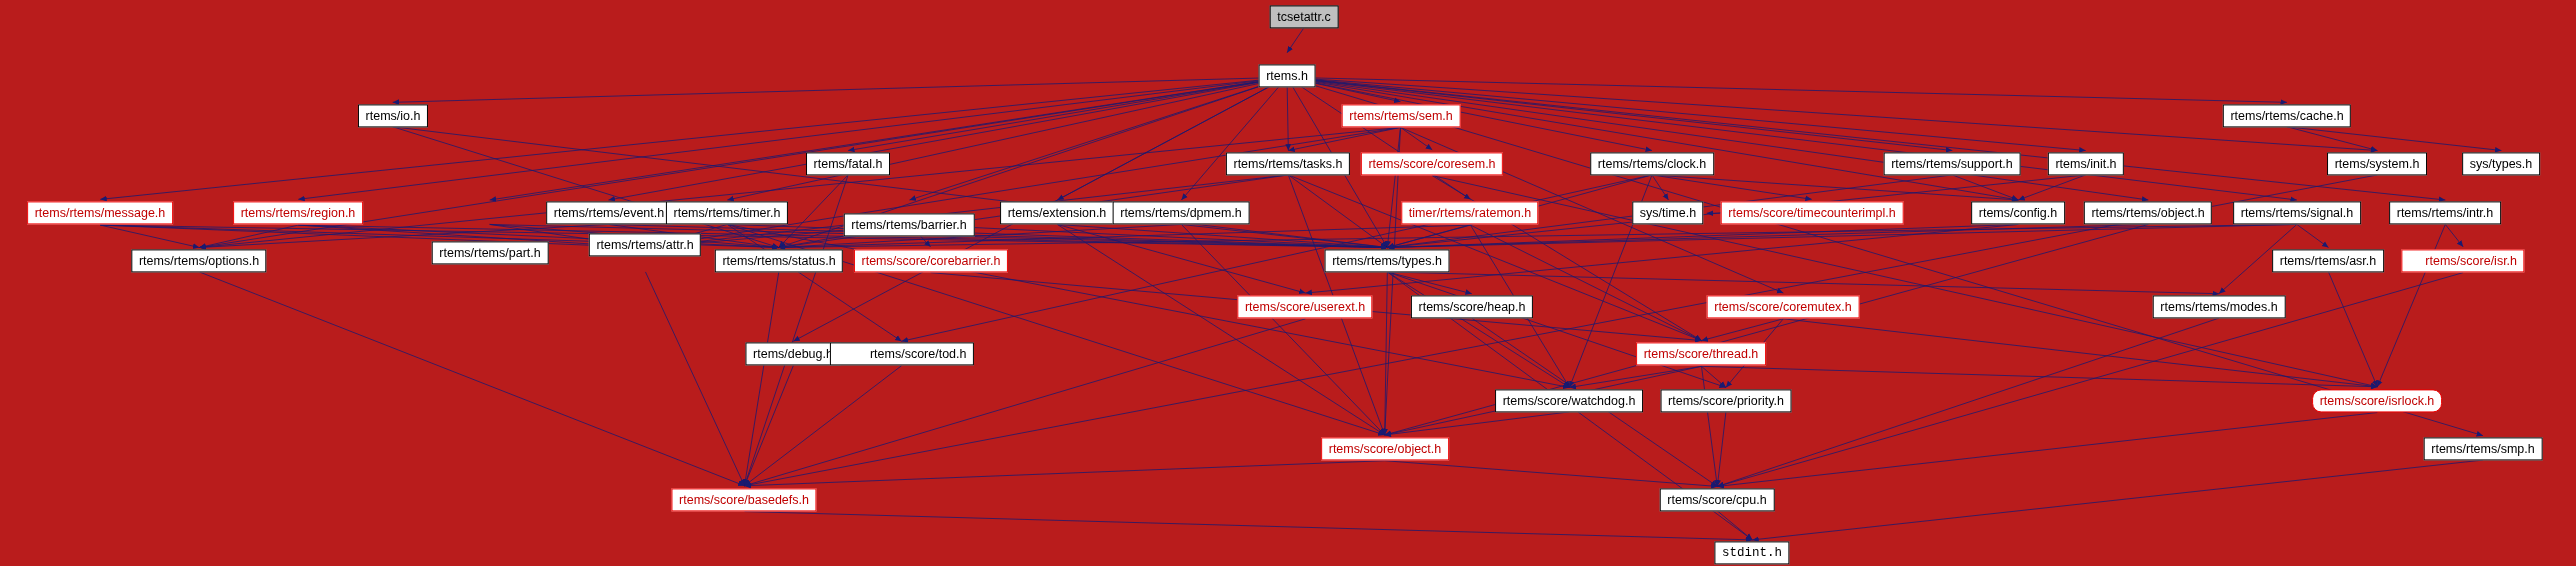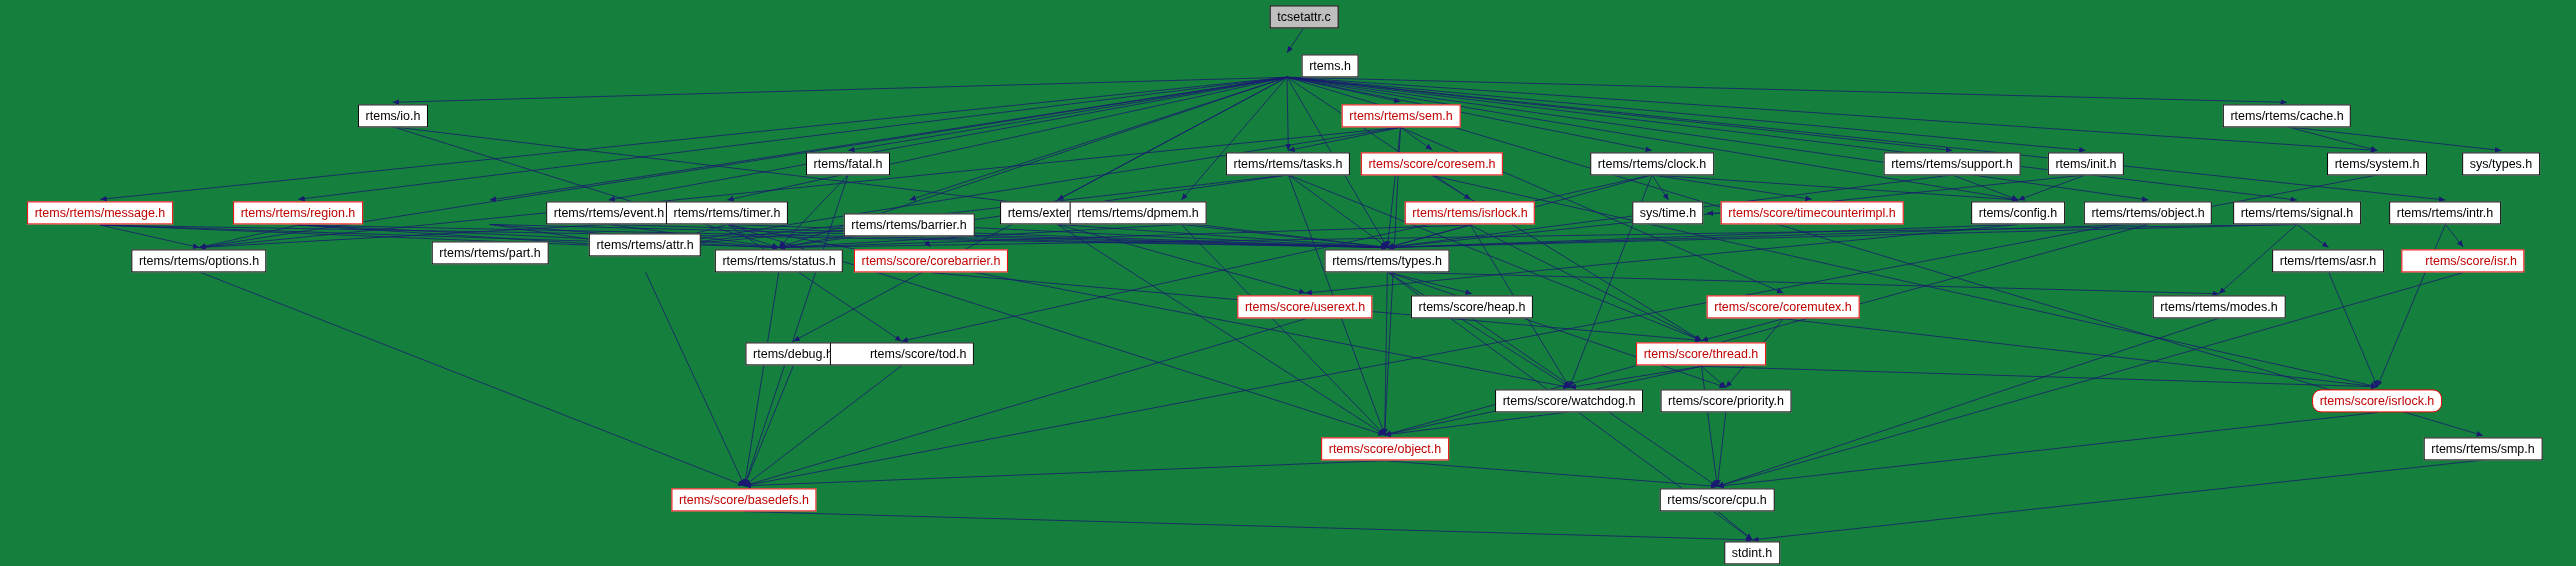--- a/index.html
+++ b/index.html
@@ -1,20 +1,20 @@
 <!DOCTYPE html>
 <html style="font-size:10.6px"><head>
 <meta charset="utf-8">
 <style>
   html,body{margin:0;padding:0;background:#ffffff;}
   .graph{
     position:relative;
     width:2576px;height:567px;
     font-family:"Liberation Sans",sans-serif;
-    background:#15803d;
+    background:#b91c1c;
     overflow:hidden;
   }
   svg.edge-layer{position:absolute;left:0;top:0;width:100%;height:100%;}
   .node{
     position:absolute;
     transform:translate(-50%,-50%);
     background:#ffffff;
     border:0.7px solid #000000;
     padding:2.6px 6.6px;
     font-size:12.5px;
@@ -171,41 +171,41 @@
         <line x1="3602" y1="625" x2="2602" y2="737" stroke="#1a1a70" stroke-width="1.2" marker-end="url(#arrow)"></line>
         <line x1="3762" y1="697" x2="2655" y2="818" stroke="#1a1a70" stroke-width="1.2" marker-end="url(#arrow)"></line>
         <line x1="2098" y1="698" x2="1128" y2="736" stroke="#1a1a70" stroke-width="1.2" marker-end="url(#arrow)"></line>
         <line x1="2098" y1="698" x2="2602" y2="737" stroke="#1a1a70" stroke-width="1.2" marker-end="url(#arrow)"></line>
         <line x1="1128" y1="775" x2="2655" y2="818" stroke="#1a1a70" stroke-width="1.2" marker-end="url(#arrow)"></line>
         <line x1="2602" y1="774" x2="2655" y2="818" stroke="#1a1a70" stroke-width="1.2" marker-end="url(#arrow)"></line>
       </g>
   </svg>
   <div>
       <div class="node root" style="left: 1304px; top: 17px;">tcsetattr.c</div>
-      <div class="node" style="left: 1287px; top: 66px; margin-left: 43px;">rtems.h</div>
+      <div class="node" style="left: 1287px; top: 76px;">rtems.h</div>
       <div class="node" style="left: 393px; top: 116px;">rtems/io.h</div>
       <div class="node red" style="left: 1401px; top: 116px;">rtems/rtems/sem.h</div>
       <div class="node" style="left: 2287px; top: 116px;">rtems/rtems/cache.h</div>
       <div class="node" style="left: 848px; top: 164px;">rtems/fatal.h</div>
       <div class="node" style="left: 1288px; top: 164px;">rtems/rtems/tasks.h</div>
       <div class="node red" style="left: 1432px; top: 164px;">rtems/score/coresem.h</div>
       <div class="node" style="left: 1652px; top: 164px;">rtems/rtems/clock.h</div>
       <div class="node" style="left: 1952px; top: 164px;">rtems/rtems/support.h</div>
       <div class="node" style="left: 2086px; top: 164px;">rtems/init.h</div>
       <div class="node" style="left: 2377px; top: 164px;">rtems/system.h</div>
       <div class="node" style="left: 2501px; top: 164px;">sys/types.h</div>
       <div class="node red" style="left: 100px; top: 213px;">rtems/rtems/message.h</div>
       <div class="node red" style="left: 298px; top: 213px;">rtems/rtems/region.h</div>
       <div class="node" style="left: 490px; top: 213px; margin-top: 40px;">rtems/rtems/part.h</div>
       <div class="node" style="left: 609px; top: 213px;">rtems/rtems/event.h</div>
       <div class="node" style="left: 727px; top: 213px;">rtems/rtems/timer.h</div>
       <div class="node" style="left: 909px; top: 213px; margin-top: 12px;">rtems/rtems/barrier.h</div>
       <div class="node" style="left: 1057px; top: 213px;">rtems/extension.h</div>
-      <div class="node" style="left: 1138px; top: 213px;">rtems/rtems/dpmem.h</div>
-      <div class="node red" style="left: 1470px; top: 213px;">rtems/rtems/isrlock.h</div>
+      <div class="node" style="left: 1181px; top: 213px;">rtems/rtems/dpmem.h</div>
+      <div class="node red" style="left: 1470px; top: 213px;">timer/rtems/ratemon.h</div>
       <div class="node" style="left: 1668px; top: 213px;">sys/time.h</div>
       <div class="node red" style="left: 1812px; top: 213px;">rtems/score/timecounterimpl.h</div>
       <div class="node" style="left: 2018px; top: 213px;">rtems/config.h</div>
       <div class="node" style="left: 2148px; top: 213px;">rtems/rtems/object.h</div>
       <div class="node" style="left: 2297px; top: 213px;">rtems/rtems/signal.h</div>
       <div class="node" style="left: 2445px; top: 213px;">rtems/rtems/intr.h</div>
       <div class="node" style="left: 199px; top: 261px;">rtems/rtems/options.h</div>
       <div class="node" style="left: 645px; top: 245px;">rtems/rtems/attr.h</div>
       <div class="node" style="left: 779px; top: 261px;">rtems/rtems/status.h</div>
       <div class="node red" style="left: 931px; top: 261px;">rtems/score/corebarrier.h</div>
@@ -219,16 +219,16 @@
       <div class="node" style="left: 793px; top: 354px;">rtems/debug.h</div>
       <div class="node" style="left: 902px; top: 354px; padding-left: 39px;">rtems/score/tod.h</div>
       <div class="node red" style="left: 1701px; top: 354px;">rtems/score/thread.h</div>
       <div class="node" style="left: 1569px; top: 401px;">rtems/score/watchdog.h</div>
       <div class="node" style="left: 1726px; top: 401px;">rtems/score/priority.h</div>
       <div class="node red" style="left: 2377px; top: 401px; border-radius: 9px;">rtems/score/isrlock.h</div>
       <div class="node red" style="left: 1385px; top: 449px;">rtems/score/object.h</div>
       <div class="node" style="left: 2483px; top: 449px;">rtems/rtems/smp.h</div>
       <div class="node red" style="left: 744px; top: 500px;">rtems/score/basedefs.h</div>
       <div class="node" style="left: 1717px; top: 500px;">rtems/score/cpu.h</div>
-      <div class="node" style="left: 1752px; top: 553px;">stdint.h</div>
+      <div class="node" style="left: 1752px; top: 553px; font-family: Liberation Mono, monospace;">stdint.h</div>
     </div>
 </div>
 
 
 </body></html>

